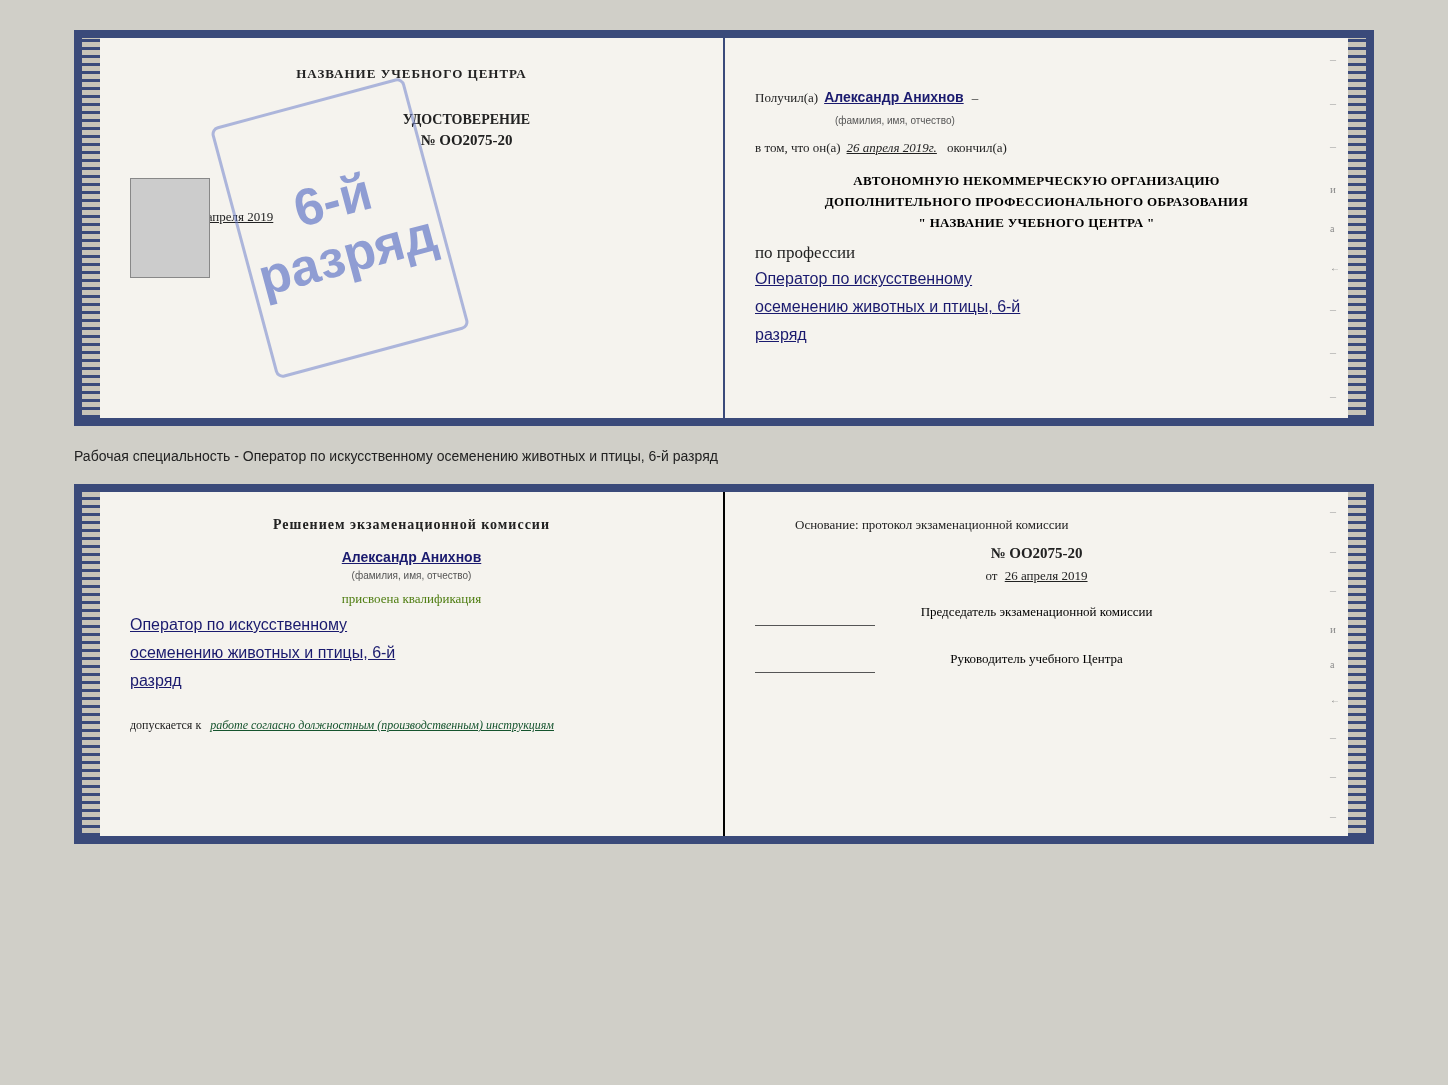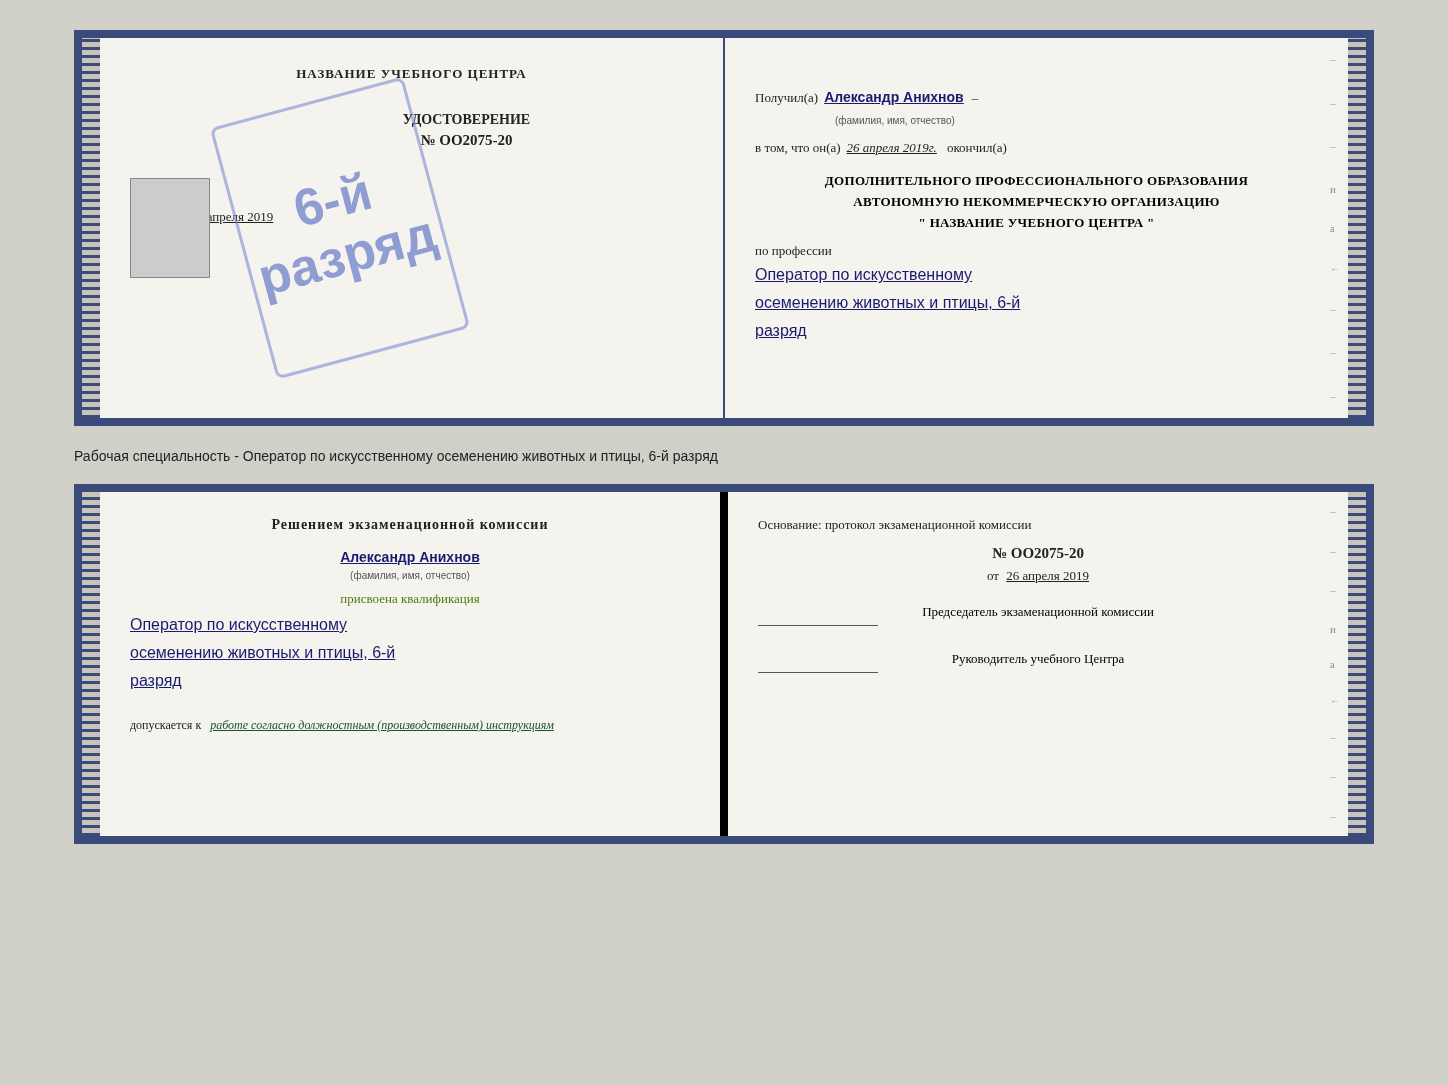--- a/index.html
+++ b/index.html
@@ -171,21 +171,21 @@
       margin: 15px 0 8px 0;
       text-align: center;
       font-size: 13px;
       font-weight: bold;
       text-transform: uppercase;
       line-height: 1.6;
       letter-spacing: 0.3px;
     }
 
     .profession-line {
-      font-size: 13px;
+      font-size: 17px;
       color: #222;
       margin-top: 10px;
     }
 
     .handwritten-large {
       font-family: 'Comic Sans MS', cursive, sans-serif;
       font-size: 16px;
       color: #1a1a6e;
       text-decoration: underline;
       display: block;
@@ -225,21 +225,21 @@
       min-height: 360px;
     }
 
     .bottom-half {
       flex: 1;
       padding: 25px 30px;
       position: relative;
     }
 
     .bottom-half-left {
-      border-right: 8px solid #000000;
+      border-right: 2px solid #000000;
     }
 
     .komissia-title {
       font-size: 14px;
       font-weight: bold;
       letter-spacing: 1px;
       color: #222;
       text-align: center;
       margin-bottom: 15px;
     }
@@ -273,20 +273,21 @@
       font-style: italic;
       text-decoration: underline;
       font-size: 12px;
       color: #14532d;
     }
 
     .right-block-title {
       font-size: 13px;
       color: #222;
       margin-bottom: 8px;
+      margin-left: 40px;
     }
 
     .protocol-number {
       font-size: 15px;
       font-weight: bold;
       text-align: center;
       color: #222;
       margin: 12px 0 6px 0;
     }
 
@@ -355,22 +356,22 @@
       <span class="small-text">(фамилия, имя, отчество)</span>
     </div>
 
     <div class="right-line" style="margin-top: 12px;">
       <span class="right-label" style="margin-right:6px;">в том, что он(а)</span>
       <span class="right-content" style="text-decoration: underline; margin-right: 10px;">26 апреля 2019г.</span>
       <span class="right-label">окончил(а)</span>
     </div>
 
     <div class="organization-block">
+      <div>АВТОНОМНУЮ НЕКОММЕРЧЕСКУЮ ОРГАНИЗАЦИЮ</div>
       <div>ДОПОЛНИТЕЛЬНОГО ПРОФЕССИОНАЛЬНОГО ОБРАЗОВАНИЯ</div>
-      <div>АВТОНОМНУЮ НЕКОММЕРЧЕСКУЮ ОРГАНИЗАЦИЮ</div>
       <div>"   НАЗВАНИЕ УЧЕБНОГО ЦЕНТРА   "</div>
     </div>
 
     <div class="profession-line">по профессии</div>
     <span class="handwritten-large">Оператор по искусственному</span>
     <span class="handwritten-large">осеменению животных и птицы, 6-й</span>
     <span class="handwritten-large">разряд</span>
 
     <div class="right-dashes">
       <span>–</span>

